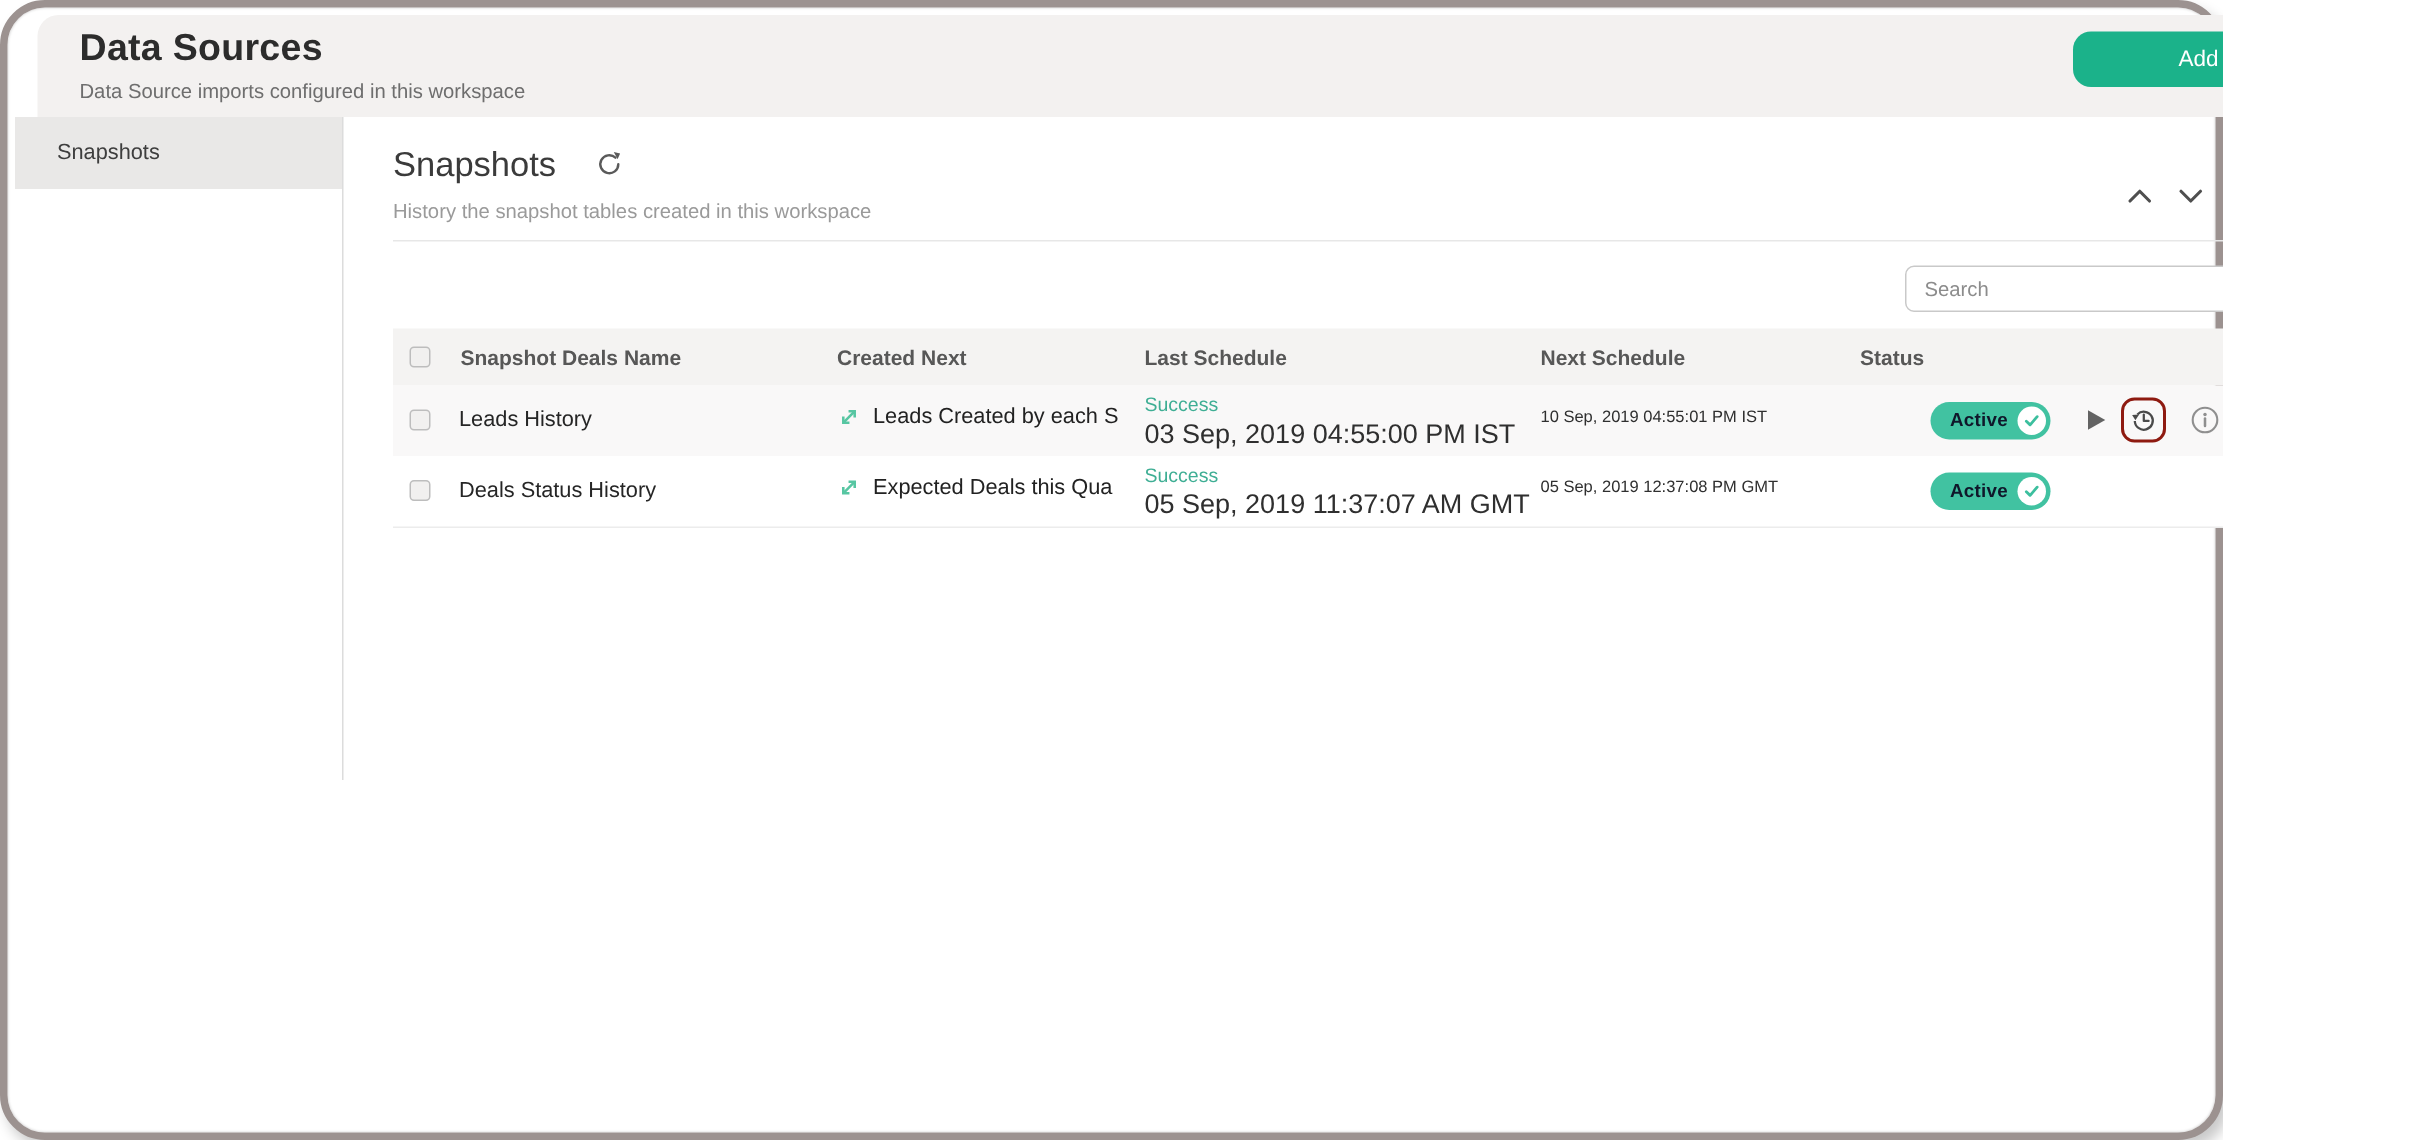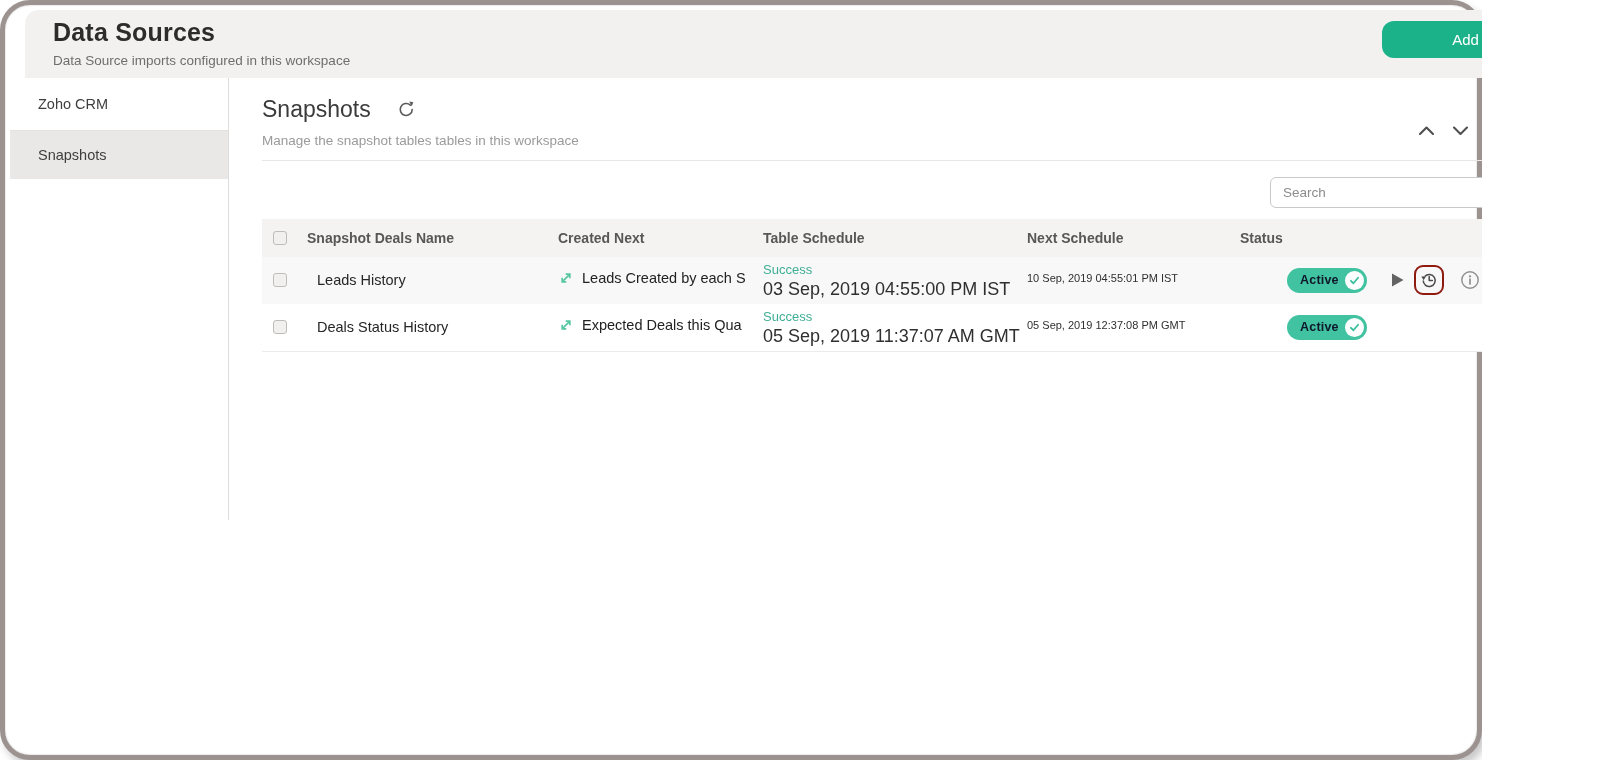--- a/index.html
+++ b/index.html
@@ -45,21 +45,21 @@
   .search::placeholder{color:#8c8c8c;}
   .search-ic{position:absolute;left:1521px;top:183px;cursor:pointer;}
 
   
   .thead{position:absolute;left:262px;top:219px;width:1291px;height:38px;background:#f4f3f2;}
   .th{position:absolute;top:11px;font-size:14px;font-weight:700;color:#575757;}
   .row{position:absolute;left:262px;width:1291px;height:47px;border-bottom:1px solid #ececec;background:#fff;}
   .row.hovered{background:#f9f8f8;}
   .cb{position:absolute;left:11px;width:14px;height:14px;border:1px solid #bdbdbd;border-radius:3px;
       background:#f1f0ef;box-sizing:border-box;cursor:pointer;}
-  .cell-name{position:absolute;left:55px;top:15px;font-size:14.5px;color:#262626;}
+  .cell-name{position:absolute;left:44px;top:15px;font-size:14.5px;color:#262626;}
   .cell-co{position:absolute;left:296px;top:13px;display:flex;align-items:center;gap:8px;cursor:pointer;}
   .co-text{font-size:14.5px;color:#222;white-space:nowrap;overflow:hidden;max-width:172px;display:inline-block;}
   .cell-last{position:absolute;left:501px;top:5px;}
   .succ{font-size:13px;color:var(--success-green,#3eae94);}
   .dt{font-size:18px;color:#2f2f2f;margin-top:2px;}
   .cell-next{position:absolute;left:765px;top:15px;font-size:11px;color:#2f2f2f;}
   .badge{position:absolute;left:1025px;top:11px;width:80px;height:25px;border-radius:13px;
          background:var(--badge-green,#41c2a1);cursor:pointer;}
   .badge-label{position:absolute;left:13px;top:5px;font-size:12.5px;font-weight:700;color:#0f172a;letter-spacing:.2px;}
   .badge-check{position:absolute;right:3px;top:3px;width:19px;height:19px;border-radius:50%;background:#fff;
@@ -86,39 +86,36 @@
     <div class="hdr-sub">Data Source imports configured in this workspace</div>
     <div class="add-btn">Add Data Sources</div>
     <div class="hdr-close icon-btn">
       <svg width="22" height="22" viewBox="0 0 22 22">
           <path d="M3 3 L19 19 M19 3 L3 19" stroke="#2e2e2e" stroke-width="1.8" stroke-linecap="round"></path>
         </svg>
     </div>
   </div>
 
   <div class="sidebar">
-    <div class="side-item">
-      <span>Zoho CRM</span>
-    </div>
     <div class="side-item sel">
       <span>Snapshots</span>
     </div>
   </div>
   <div class="side-rail"></div>
 
   <div class="panel-title">
     <span>Snapshots</span>
     <span class="icon-btn">
       <svg width="19" height="19" viewBox="0 0 19 19">
         <path d="M15.2 9.5 a6 6 0 1 1 -1.9 -4.4" fill="none" stroke="#5a5a5a" stroke-width="1.6" stroke-linecap="round"></path>
         <path d="M12.2 1.4 L16.4 2.3 L14.7 6.2 Z" fill="#5a5a5a"></path>
       </svg>
     </span>
   </div>
-  <div class="panel-sub">Manage the snapshot tables tables in this workspace</div>
+  <div class="panel-sub">History the snapshot tables created in this workspace</div>
 
   <div class="abs icon-btn" style="left:1418px;top:125px;">
     <svg width="17" height="11" viewBox="0 0 17 11">
         <path d="M2 9 L8.5 2.5 L15 9" fill="none" stroke="#4f4f4f" stroke-width="2.1" stroke-linecap="round" stroke-linejoin="round"></path>
       </svg>
   </div>
   <div class="abs icon-btn" style="left:1452px;top:125px;">
     <svg width="17" height="11" viewBox="0 0 17 11">
         <path d="M2 2.5 L8.5 9 L15 2.5" fill="none" stroke="#4f4f4f" stroke-width="2.1" stroke-linecap="round" stroke-linejoin="round"></path>
       </svg>
@@ -137,21 +134,21 @@
     <svg width="18" height="18" viewBox="0 0 18 18">
       <circle cx="7.5" cy="7.5" r="5.2" fill="none" stroke="#8f8f8f" stroke-width="1.5"></circle>
       <path d="M11.4 11.4 L15.6 15.6" stroke="#8f8f8f" stroke-width="1.5" stroke-linecap="round"></path>
     </svg>
   </div>
 
   <div class="thead">
     <span class="cb" style="top:12px;"></span>
     <span class="th" style="left:45px;">Snapshot Deals Name</span>
     <span class="th" style="left:296px;">Created Next</span>
-    <span class="th" style="left:501px;">Table Schedule</span>
+    <span class="th" style="left:501px;">Last Schedule</span>
     <span class="th" style="left:765px;">Next Schedule</span>
     <span class="th" style="left:978px;">Status</span>
   </div>
 
   <div class="row hovered" style="top:257px;">
     <span class="cb" style="top:16px;"></span>
     <span class="cell-name">Leads History</span>
     <span class="cell-co">
       <svg width="16" height="16" viewBox="0 0 16 16">
         <path d="M4.6 11.4 L11.4 4.6" stroke="#57c6a2" stroke-width="1.7" fill="none"></path>

